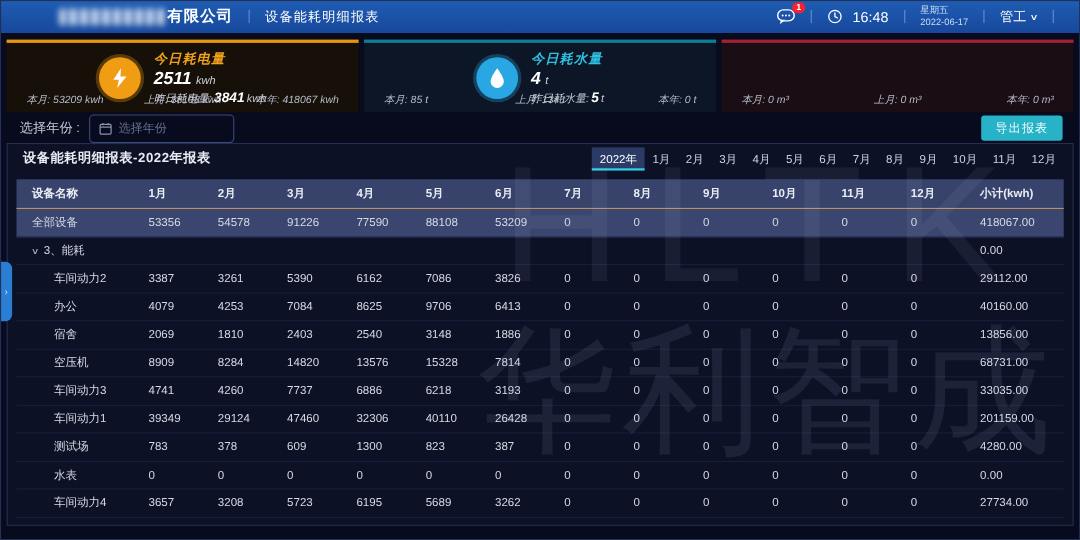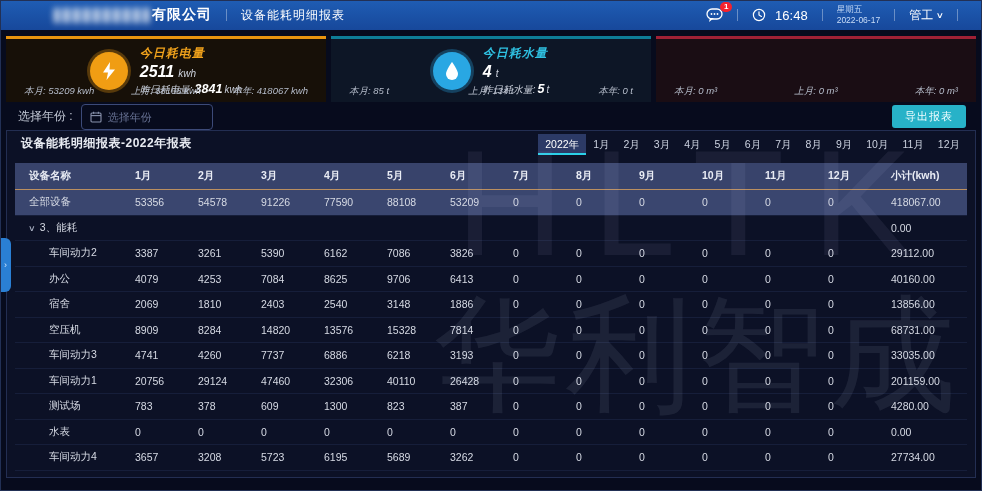--- a/index.html
+++ b/index.html
@@ -377,21 +377,21 @@
           <div class="cell">0</div>
           <div class="cell">0</div>
           <div class="cell">0</div>
           <div class="cell">0</div>
           <div class="cell">0</div>
           <div class="cell">0</div>
           <div class="cell">33035.00</div>
         </div>
         <div class="trow child">
           <div class="cell child-name"><span>车间动力1</span></div>
-          <div class="cell">20756</div>
+          <div class="cell">39349</div>
           <div class="cell">29124</div>
           <div class="cell">47460</div>
           <div class="cell">32306</div>
           <div class="cell">40110</div>
           <div class="cell">26428</div>
           <div class="cell">0</div>
           <div class="cell">0</div>
           <div class="cell">0</div>
           <div class="cell">0</div>
           <div class="cell">0</div>

